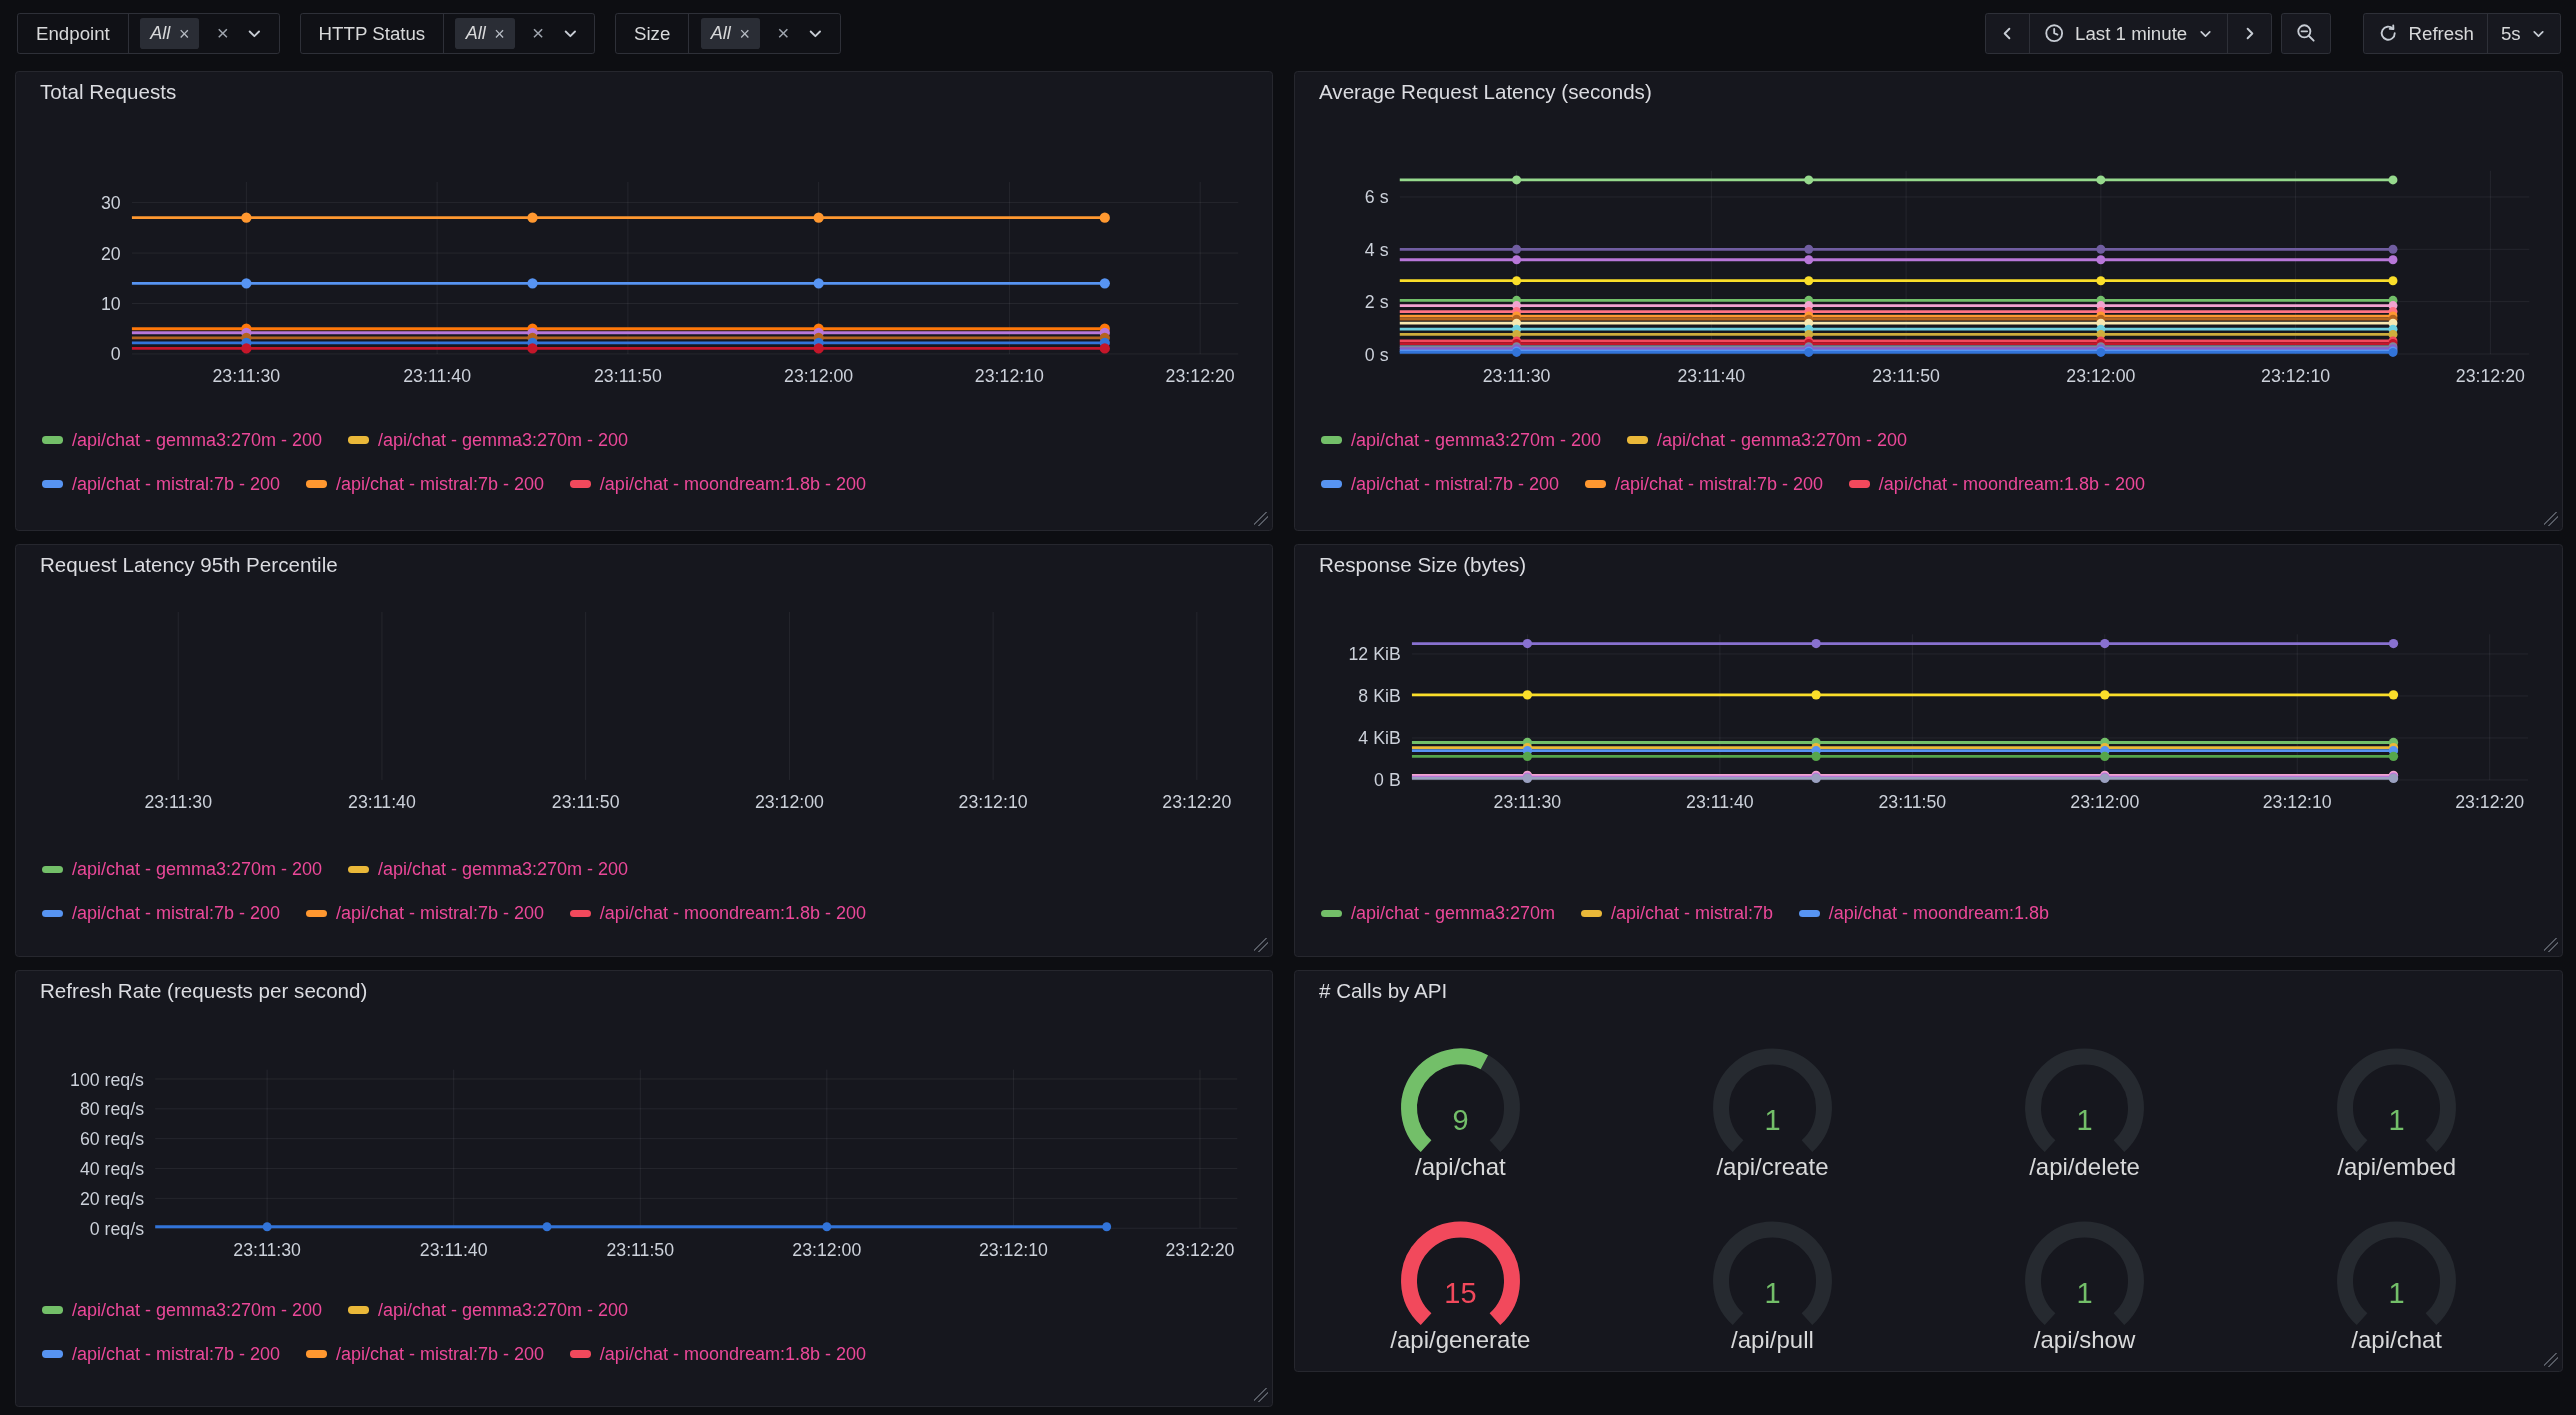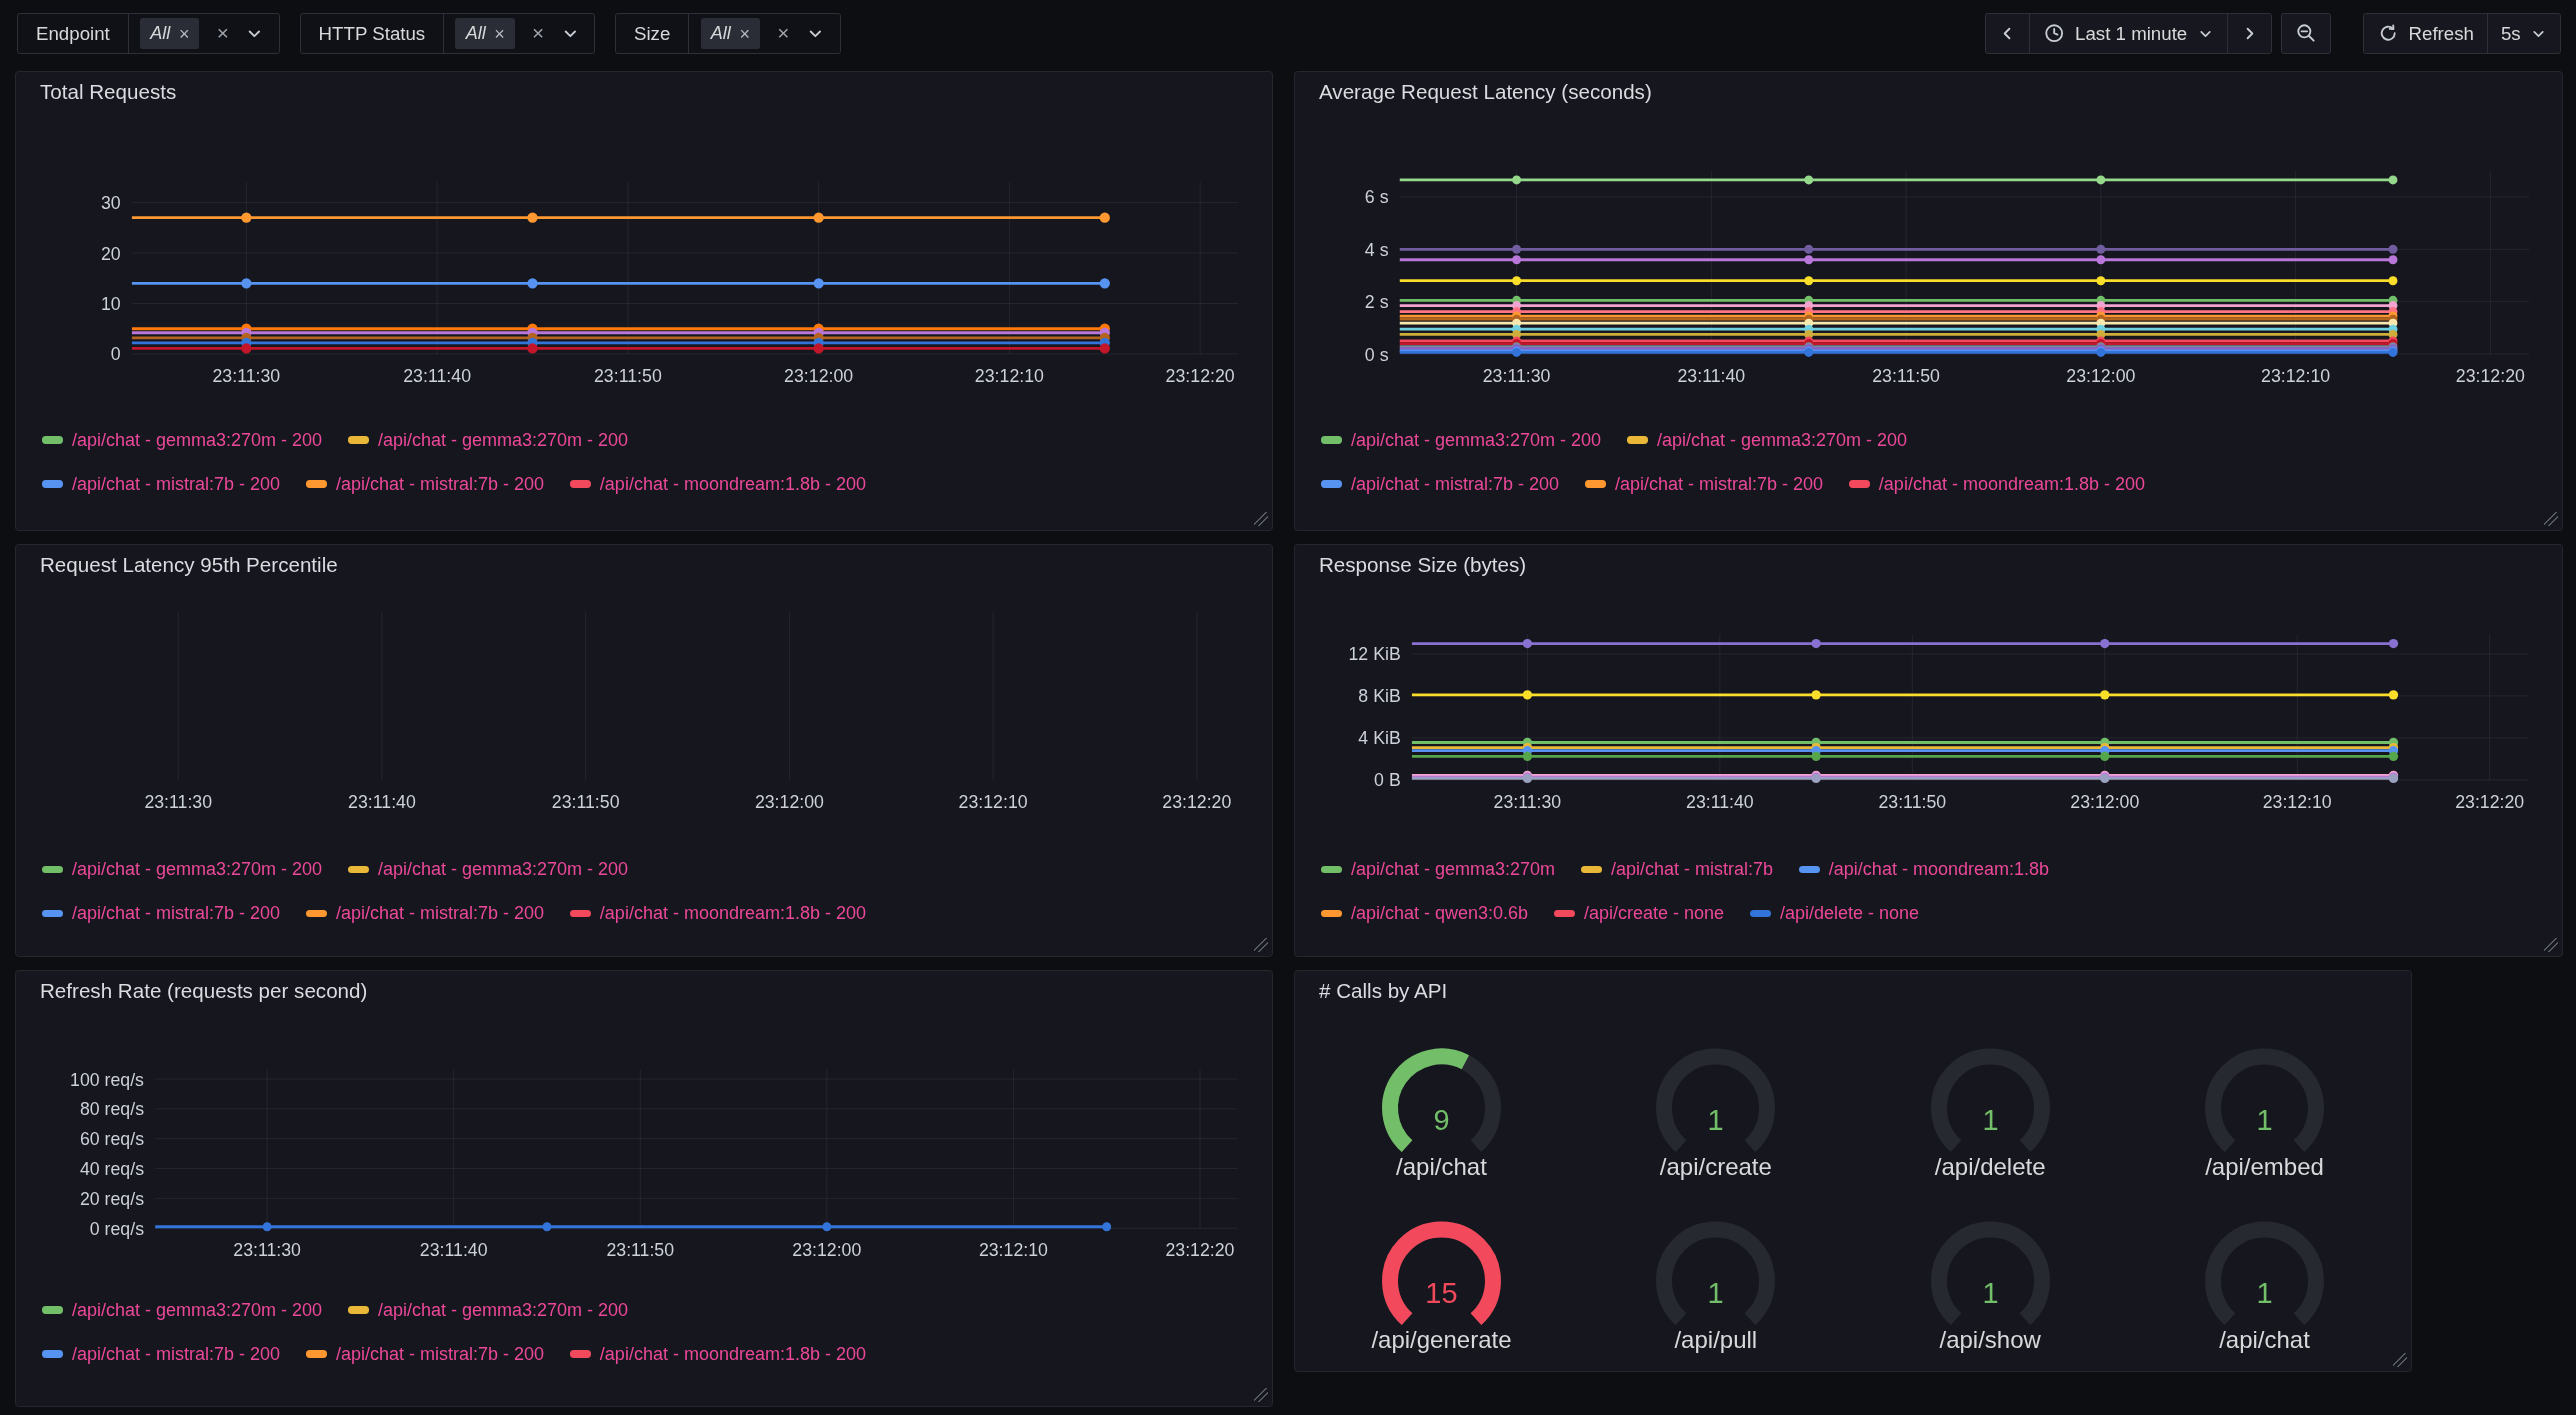--- a/index.html
+++ b/index.html
@@ -507,34 +507,20 @@
         </span>
         <span class="lg-item">
           <span class="lg-swatch" style="background: rgb(234, 184, 57);"></span>
           <span class="lg-label">/api/chat - mistral:7b</span>
         </span>
         <span class="lg-item">
           <span class="lg-swatch" style="background: rgb(87, 148, 242);"></span>
           <span class="lg-label">/api/chat - moondream:1.8b</span>
         </span>
       </div>
-      <div class="lg-row">
-        <span class="lg-item">
-          <span class="lg-swatch" style="background: rgb(255, 152, 48);"></span>
-          <span class="lg-label">/api/chat - qwen3:0.6b</span>
-        </span>
-        <span class="lg-item">
-          <span class="lg-swatch" style="background: rgb(242, 73, 92);"></span>
-          <span class="lg-label">/api/create - none</span>
-        </span>
-        <span class="lg-item">
-          <span class="lg-swatch" style="background: rgb(50, 116, 217);"></span>
-          <span class="lg-label">/api/delete - none</span>
-        </span>
-      </div>
     </div>
   <div class="resize-handle"></div>
 </div>
 
 <div class="panel" style="left:15px;top:970px;width:1258px;height:437px;">
   <div class="panel-title">Refresh Rate (requests per second)</div>
   <svg class="chart" id="chart-bl" style="left:15px;top:52px;" width="1226" height="250" viewBox="0 0 1312 268">
       <line x1="132" y1="220" x2="1292" y2="220" stroke="rgba(204,204,220,0.09)" stroke-width="1"></line>
       <text x="120" y="227" text-anchor="end">0 req/s</text>
       <line x1="132" y1="188" x2="1292" y2="188" stroke="rgba(204,204,220,0.09)" stroke-width="1"></line>
@@ -587,21 +573,21 @@
         </span>
         <span class="lg-item">
           <span class="lg-swatch" style="background: rgb(242, 73, 92);"></span>
           <span class="lg-label">/api/chat - moondream:1.8b - 200</span>
         </span>
       </div>
     </div>
   <div class="resize-handle"></div>
 </div>
 
-<div class="panel" style="left:1294px;top:970px;width:1118px;height:402px;">
+<div class="panel" style="left:1294px;top:970px;width:1269px;height:402px;">
   <div class="panel-title"># Calls by API</div>
   <div class="gauge-grid" id="gauge-grid">
       <div class="gauge-cell">
         <svg width="161" height="122" viewBox="0 0 172 130">
           <path d="M 49.197816650262794 122.87296540125669 A 55 55 0 1 1 122.80218334973725 122.87296540125665" stroke="#262a30" stroke-width="17" fill="none"></path>
           <path d="M 49.197816650262794 122.87296540125669 A 55 55 0 0 1 111.4812819315924 33.25880314228319" stroke="#73bf69" stroke-width="17" fill="none"></path>
           <text x="86" y="106" text-anchor="middle" fill="#73bf69" style="font-size:31px;font-weight:500;font-family:&quot;Liberation Sans&quot;,sans-serif;">9</text>
         </svg>
         <div class="gauge-label">/api/chat</div>
       </div>

